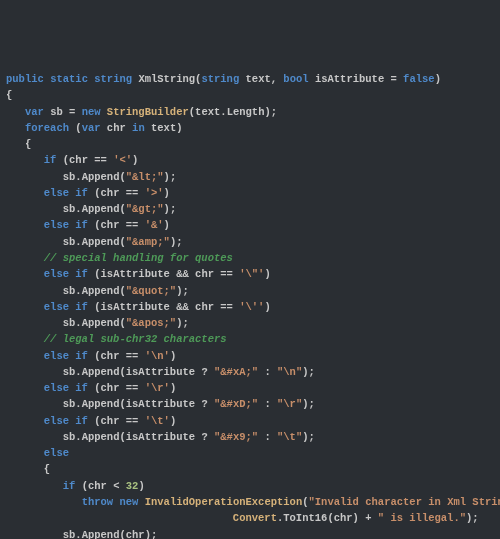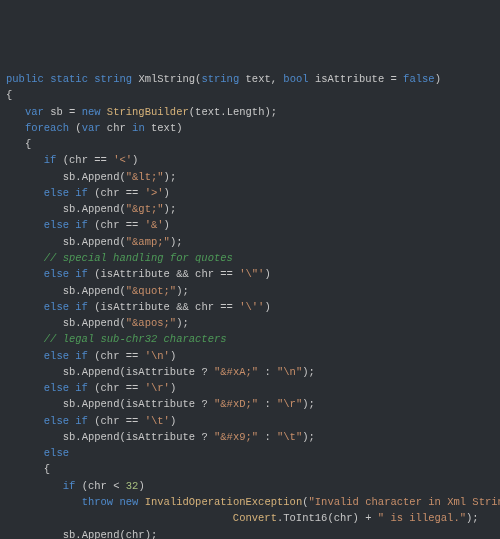--- a/index.html
+++ b/index.html
@@ -8,21 +8,21 @@
     font-family: Consolas, "Courier New", monospace;
     font-size: 10.5px;
     color: #c8c8c8;
     padding: 6px 0 6px 6px;
     line-height: 1.55;
     white-space: pre;
     overflow: hidden;
     width: 500px;
     height: 539px;
   }
-  .line { display: block; }
+  .line { display: block; font-weight: bold; }
   .kw   { color: #4f8acb; }   
   .typ  { color: #d6b27a; }   
   .str  { color: #c88f6a; }   
   .chr  { color: #c88f6a; }   
   .num  { color: #a8c080; }   
   .cmt  { color: #4e9a58; font-style: italic; margin-top: 24px; } 
   .id   { color: #c8c8c8; }
   .pun  { color: #c8c8c8; }
   .boolv{ color: #4f8acb; }
 </style>

